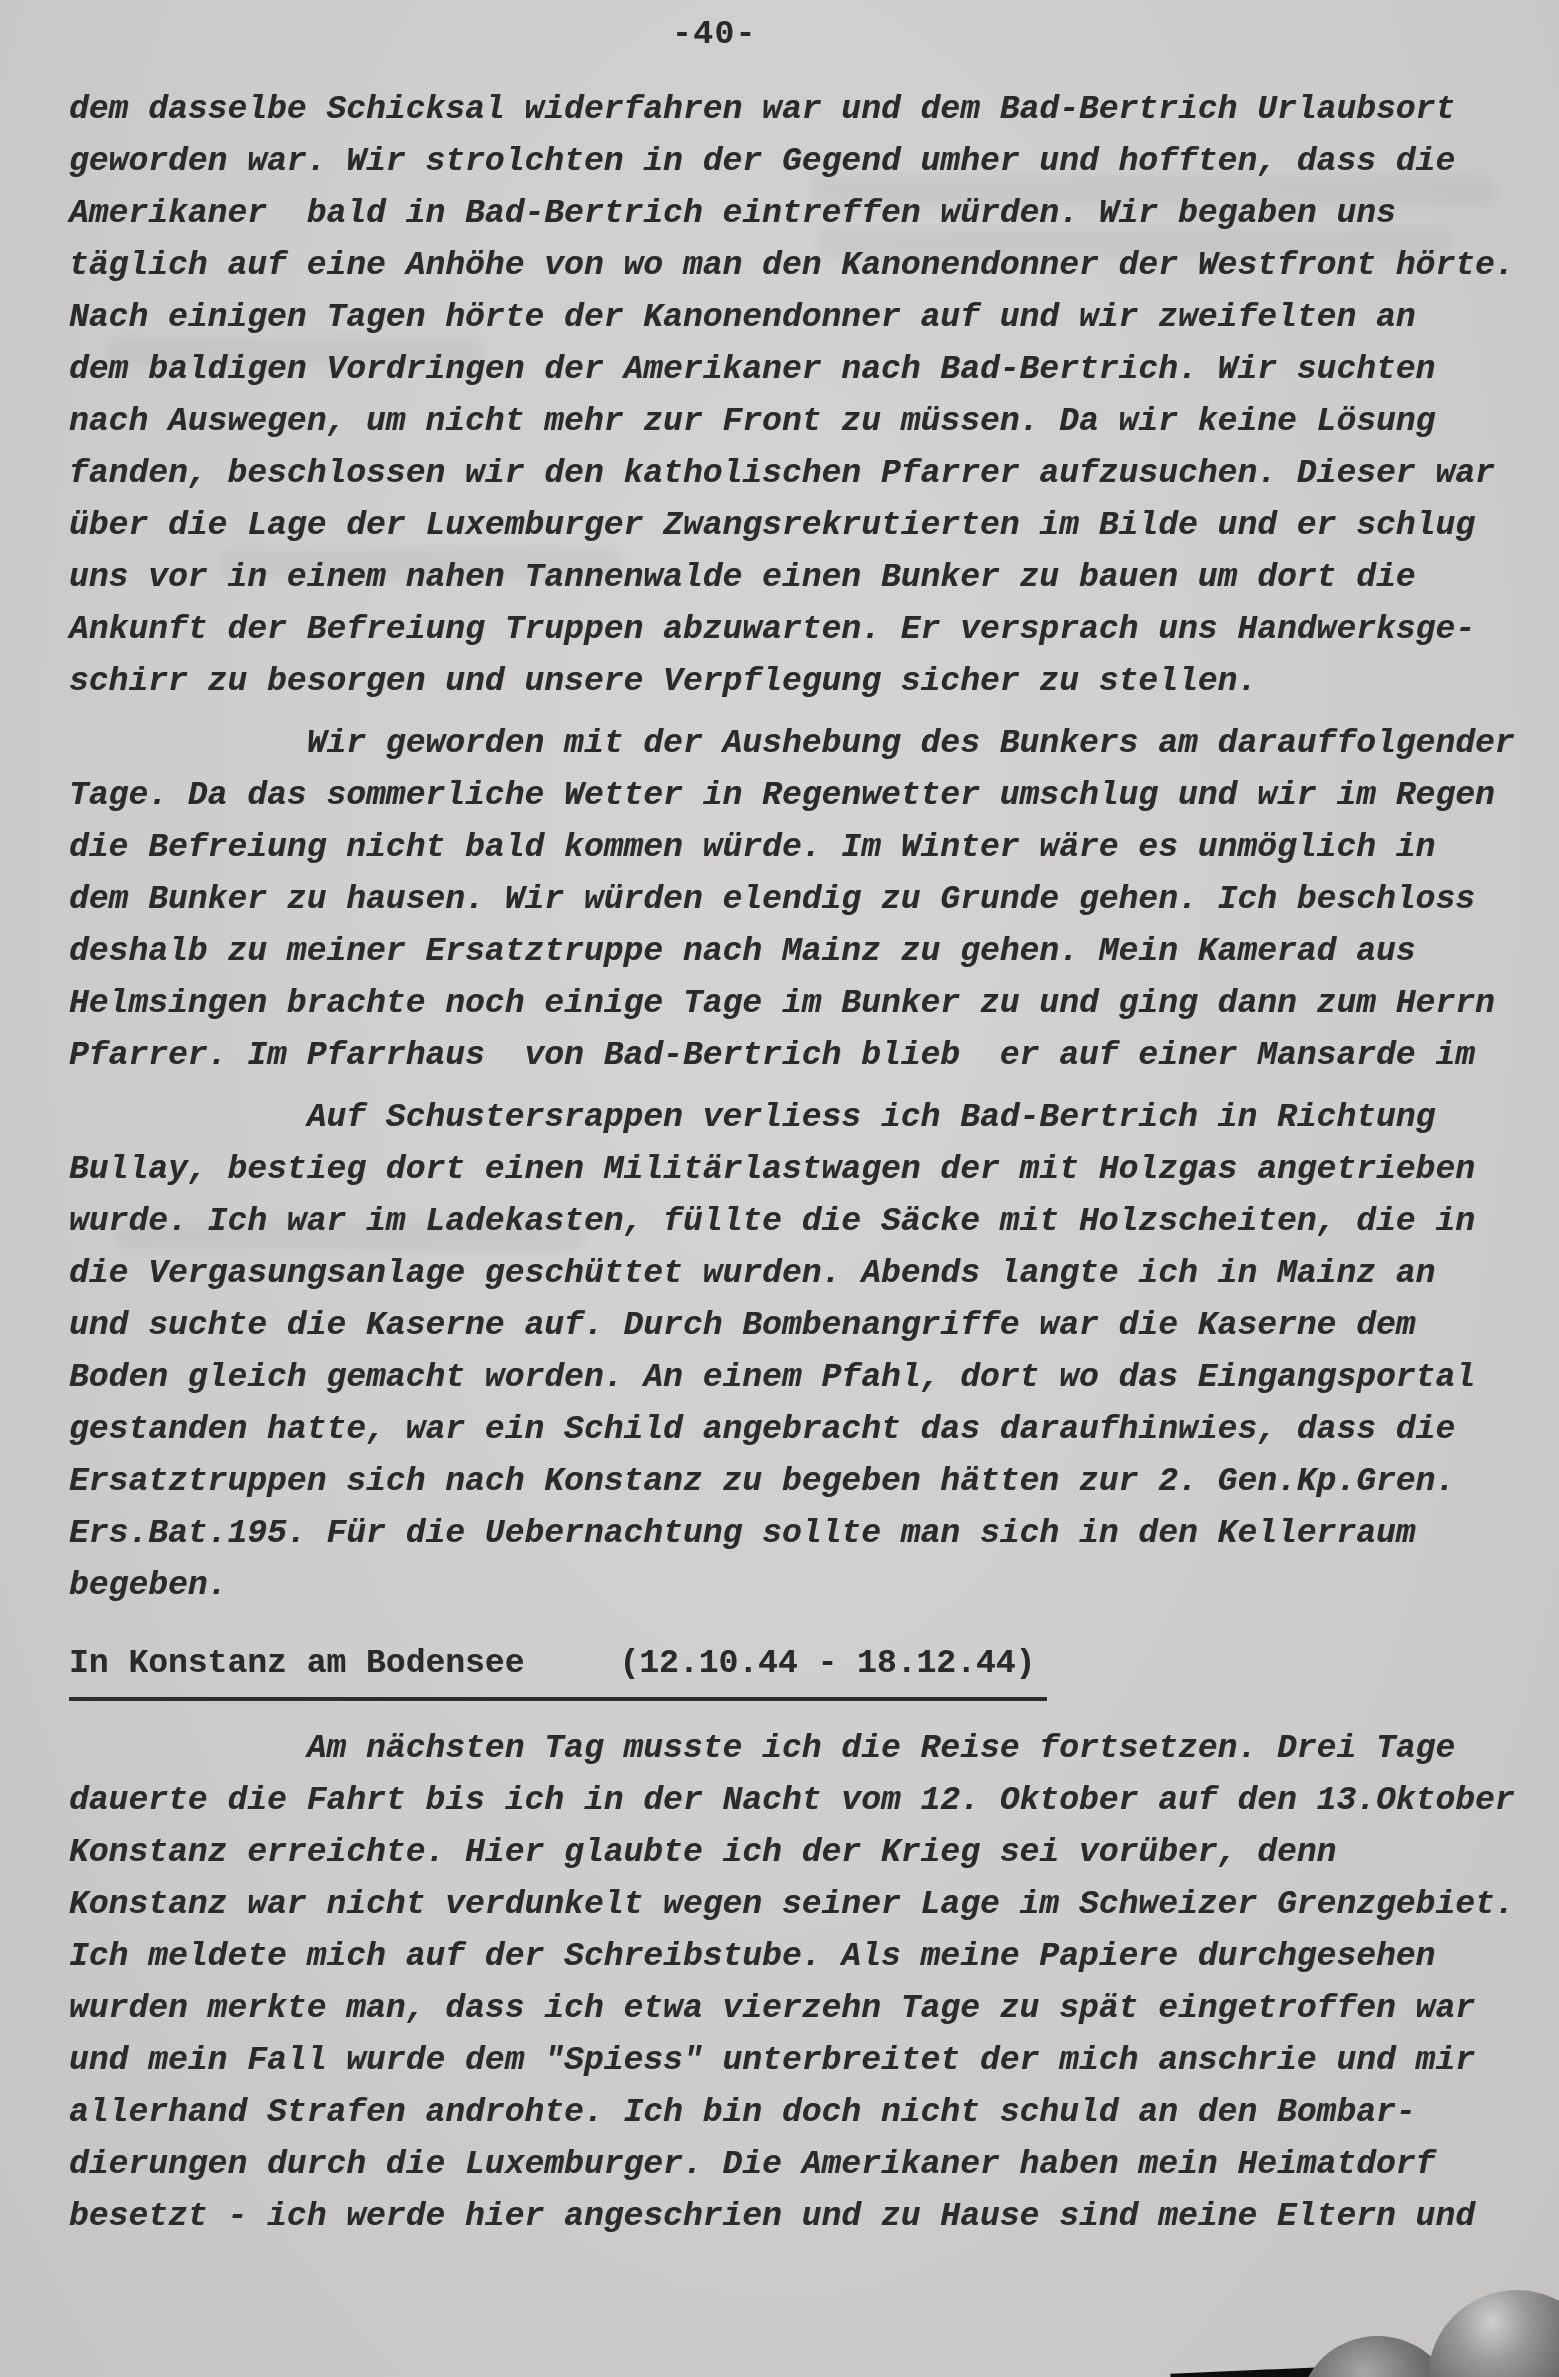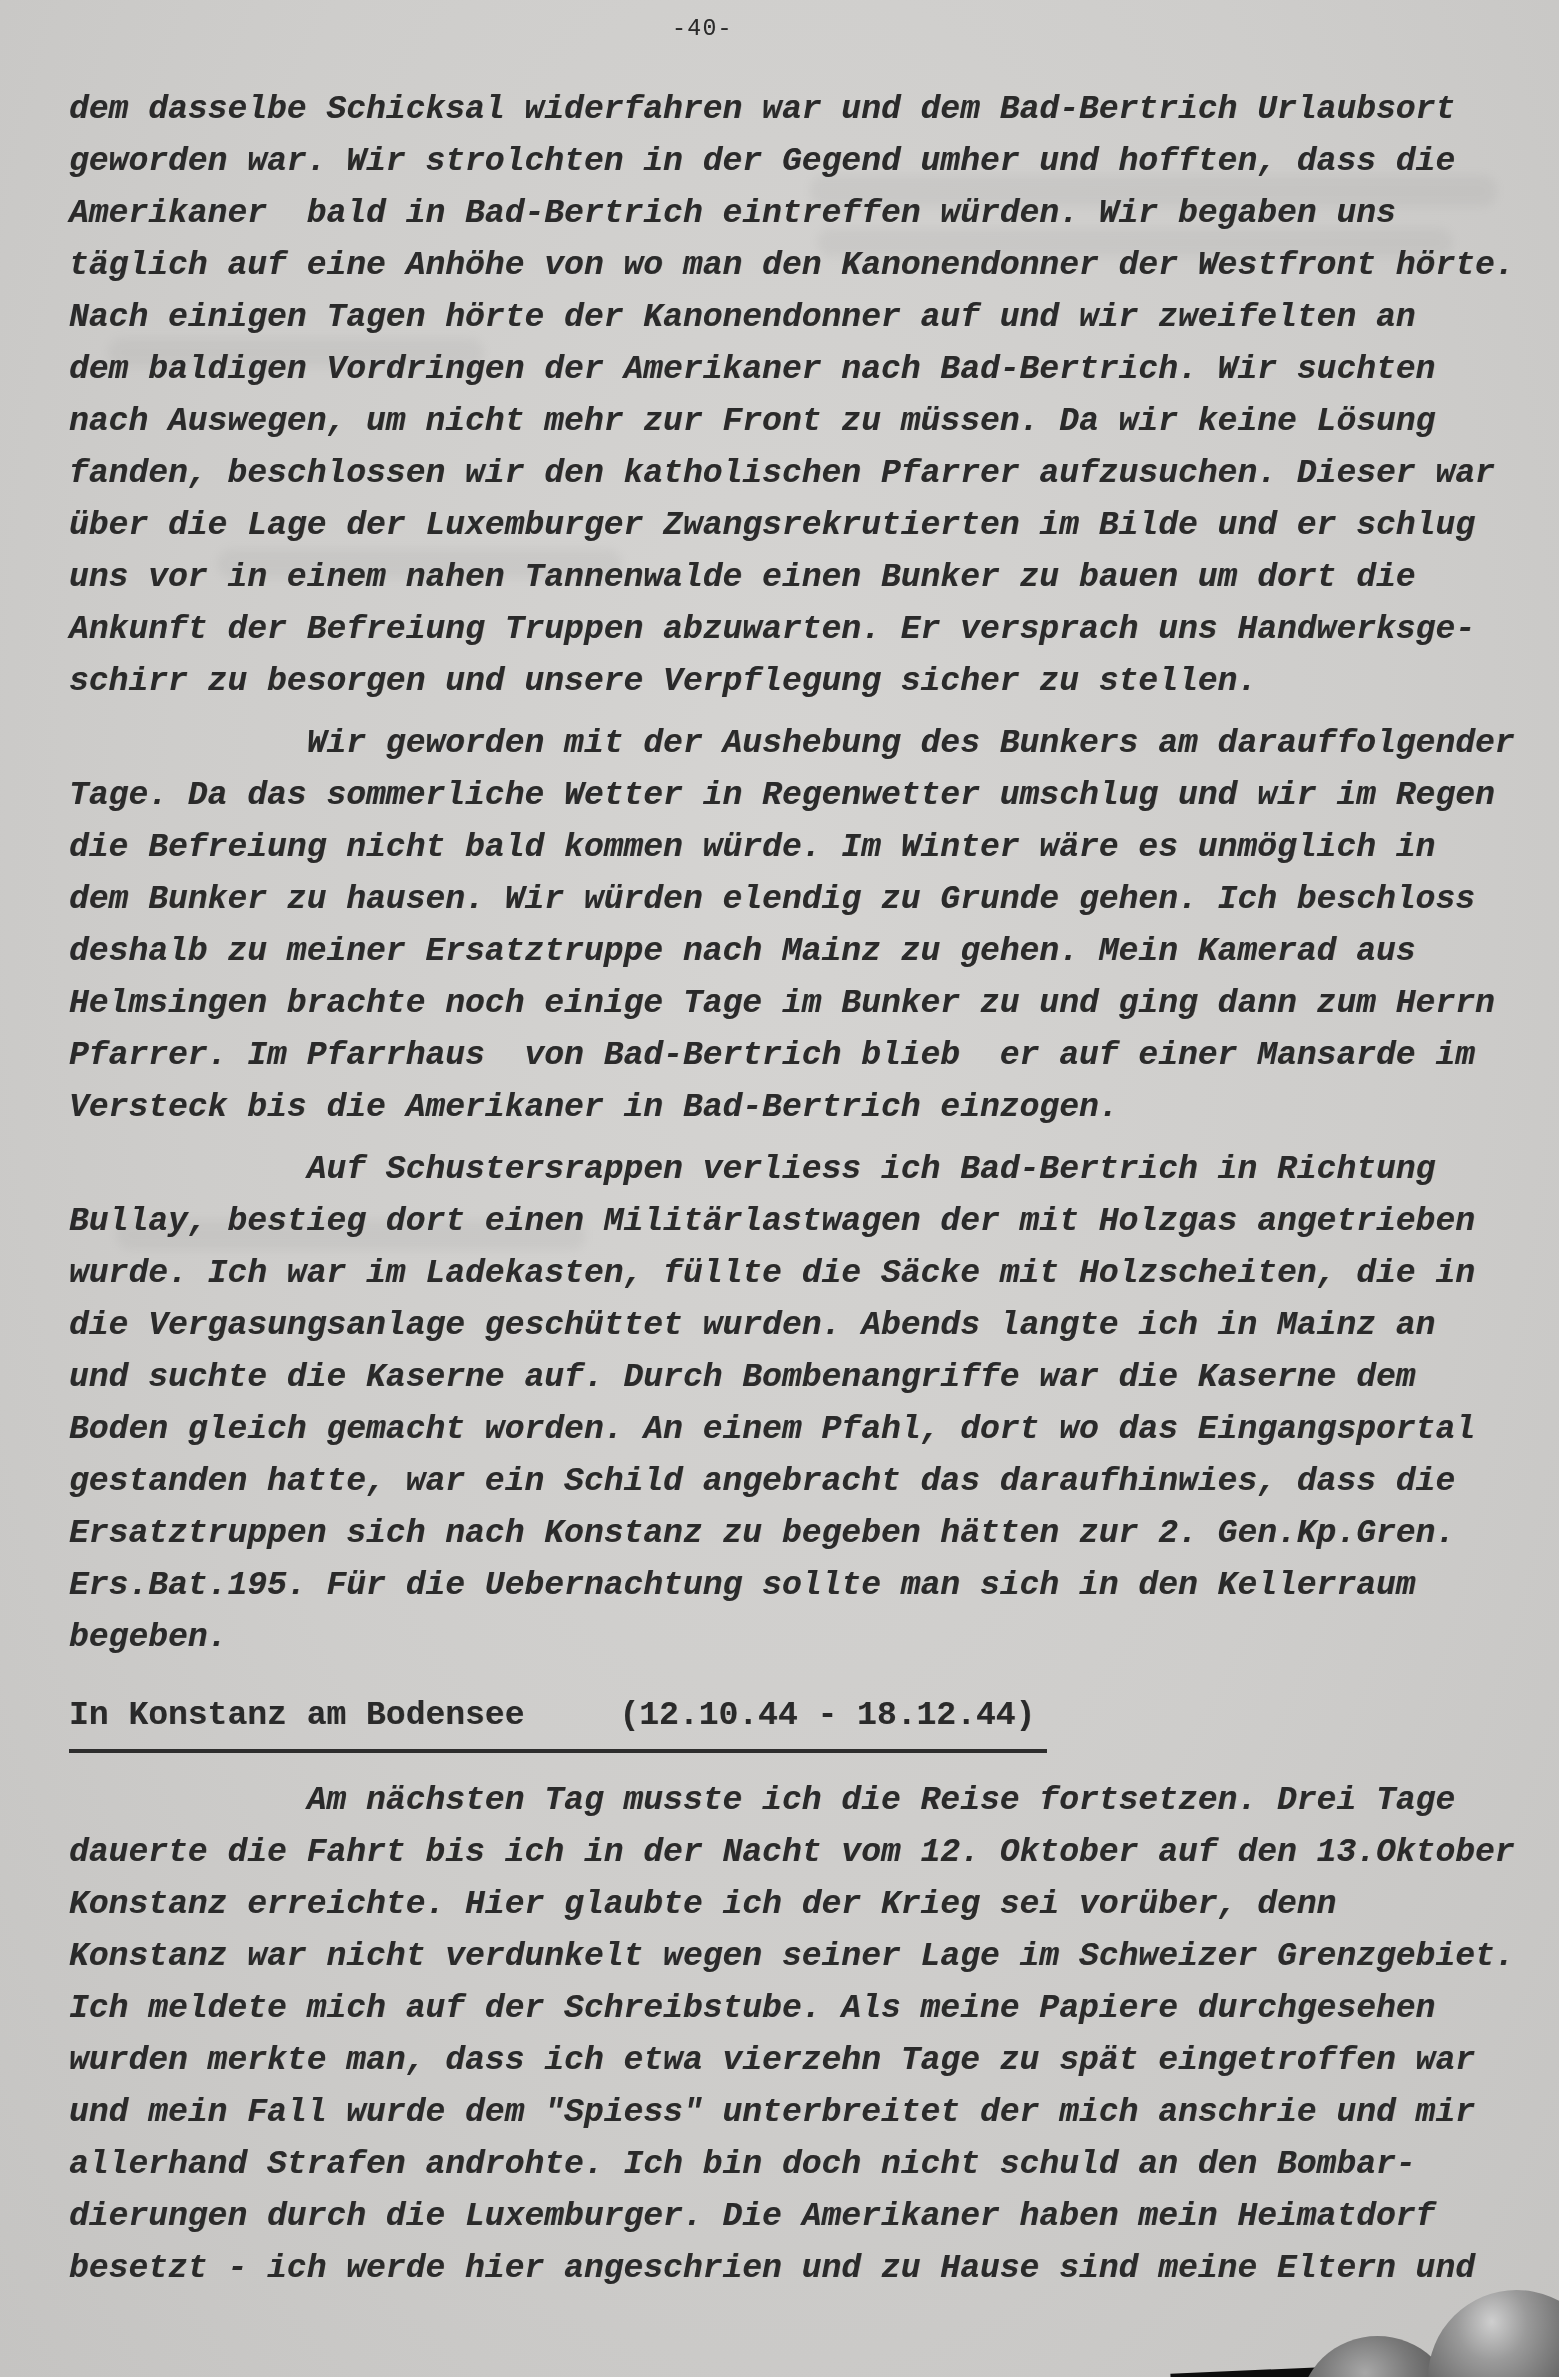--- a/index.html
+++ b/index.html
@@ -11,22 +11,22 @@
     height: 2377px;
     position: relative;
     overflow: hidden;
     background: radial-gradient(ellipse at 50% 35%, #d5d4d2 0%, #cecdcb 55%, #c5c4c2 100%);
     font-family: "Liberation Mono", "DejaVu Sans Mono", monospace;
   }
   .page-number {
     position: absolute;
     top: 16px;
     left: 672px;
-    font-size: 23px;
-    font-weight: normal;
+    font-size: 33px;
+    font-weight: bold;
     color: #2a2a2a;
     letter-spacing: 1.4px;
     text-shadow: 0.4px 0.4px 0.6px rgba(30,30,30,0.35);
   }
   .content {
     position: absolute;
     top: 84px;
     left: 69px;
     width: 1482px;
     font-size: 33px;
@@ -116,21 +116,20 @@
         <div class="line">Ankunft der Befreiung Truppen abzuwarten. Er versprach uns Handwerksge-</div>
         <div class="line">schirr zu besorgen und unsere Verpflegung sicher zu stellen.</div>
       </div><div class="paragraph">
         <div class="line">            Wir geworden mit der Aushebung des Bunkers am darauffolgender</div>
         <div class="line">Tage. Da das sommerliche Wetter in Regenwetter umschlug und wir im Regen</div>
         <div class="line">die Befreiung nicht bald kommen würde. Im Winter wäre es unmöglich in</div>
         <div class="line">dem Bunker zu hausen. Wir würden elendig zu Grunde gehen. Ich beschloss</div>
         <div class="line">deshalb zu meiner Ersatztruppe nach Mainz zu gehen. Mein Kamerad aus</div>
         <div class="line">Helmsingen brachte noch einige Tage im Bunker zu und ging dann zum Herrn</div>
         <div class="line">Pfarrer. Im Pfarrhaus  von Bad-Bertrich blieb  er auf einer Mansarde im</div>
-        <div class="line">Versteck bis die Amerikaner in Bad-Bertrich einzogen.</div>
       </div><div class="paragraph">
         <div class="line">            Auf Schustersrappen verliess ich Bad-Bertrich in Richtung</div>
         <div class="line">Bullay, bestieg dort einen Militärlastwagen der mit Holzgas angetrieben</div>
         <div class="line">wurde. Ich war im Ladekasten, füllte die Säcke mit Holzscheiten, die in</div>
         <div class="line">die Vergasungsanlage geschüttet wurden. Abends langte ich in Mainz an</div>
         <div class="line">und suchte die Kaserne auf. Durch Bombenangriffe war die Kaserne dem</div>
         <div class="line">Boden gleich gemacht worden. An einem Pfahl, dort wo das Eingangsportal</div>
         <div class="line">gestanden hatte, war ein Schild angebracht das daraufhinwies, dass die</div>
         <div class="line">Ersatztruppen sich nach Konstanz zu begeben hätten zur 2. Gen.Kp.Gren.</div>
         <div class="line">Ers.Bat.195. Für die Uebernachtung sollte man sich in den Kellerraum</div>

